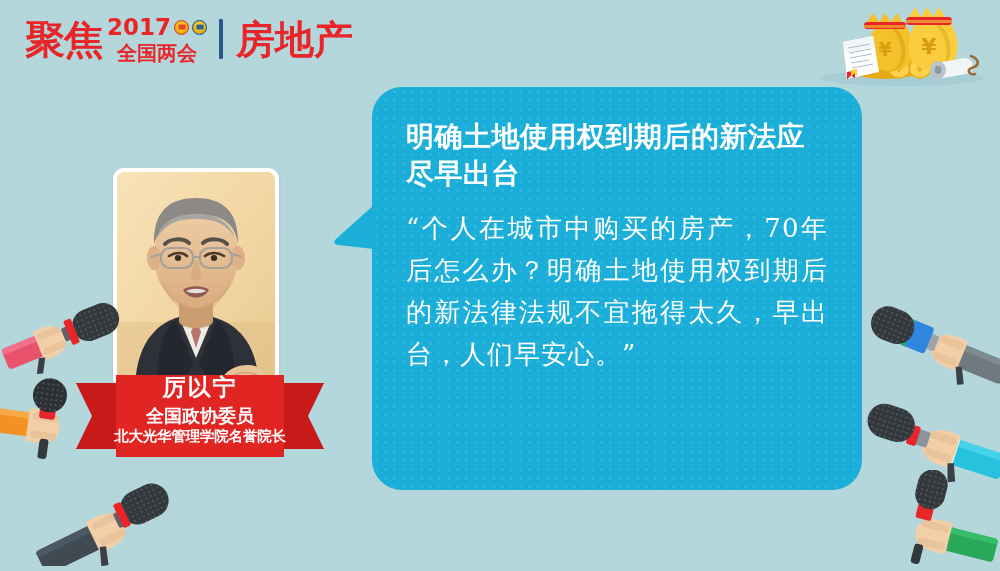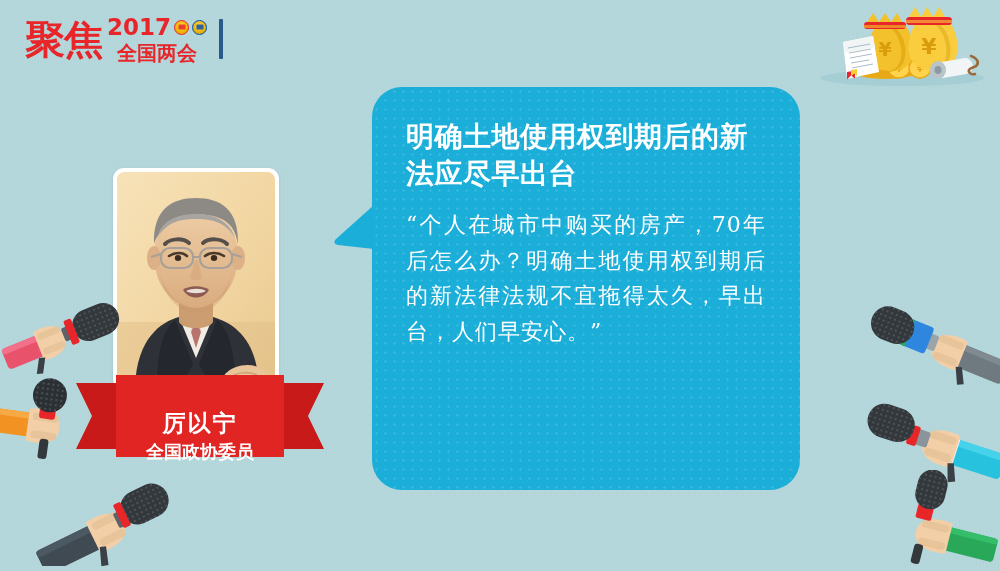--- a/index.html
+++ b/index.html
@@ -71,41 +71,41 @@
   }
   .logo-topic{
     font-size:39px;font-weight:bold;color:#e8262a;letter-spacing:0px;line-height:1;
   }
 
   
   #money-art{position:absolute;right:8px;top:-2px;width:185px;height:95px;}
 
   
   #speech-bubble{
-    position:absolute;left:372px;top:87px;width:428px;height:403px;
+    position:absolute;left:372px;top:87px;width:490px;height:403px;
     background:#1aaed8;border-radius:30px;
     box-sizing:border-box;
   }
   #bubble-dots{
     position:absolute;inset:0;border-radius:30px;
     background-image:radial-gradient(circle, rgba(255,255,255,.13) 1.1px, rgba(255,255,255,0) 1.2px);
     background-size:9px 9px;
     pointer-events:none;
   }
   #bubble-tail{
     position:absolute;left:-38px;top:118px;width:40px;height:62px;
   }
   #bubble-content{position:relative;padding:32px 34px 0 34px;}
   #bubble-title{
     color:#ffffff;font-size:28px;font-weight:bold;line-height:1.32;
     letter-spacing:.5px;margin:0 0 10px 0;
     font-family:"DejaVu Sans","Liberation Sans",sans-serif;
   }
   #bubble-quote{
-    color:#ffffff;font-size:22px;line-height:1.62;
+    color:#ffffff;font-size:26px;line-height:1.62;
     font-family:"DejaVu Serif","Liberation Serif",serif;
     letter-spacing:1px;margin:14px 0 0 0;
     text-align:justify;
   }
 
   
   #portrait-frame{
     position:absolute;left:113px;top:168px;width:166px;height:222px;
     background:#ffffff;border-radius:11px;padding:4px;box-sizing:border-box;
     box-shadow:0 1px 3px rgba(0,0,0,.10);
@@ -114,21 +114,21 @@
     width:100%;height:100%;border-radius:8px;overflow:hidden;position:relative;
     background:#f3d9a8;
   }
 
   
   #name-ribbon{
     position:absolute;left:76px;top:375px;width:248px;height:82px;
   }
   #ribbon-text{
     position:absolute;left:40px;top:0;width:168px;height:88px;
-    display:flex;flex-direction:column;align-items:center;justify-content:flex-end;
+    display:flex;flex-direction:column;align-items:center;justify-content:flex-start;
     color:#ffffff;text-align:center;
   }
   #ribbon-name{
     font-size:23px;font-weight:bold;letter-spacing:2px;line-height:1.12;
     margin-bottom:3px;
   }
   .ribbon-title{
     font-size:18px;font-weight:bold;letter-spacing:0px;line-height:1.3;
     white-space:nowrap;
   }
@@ -153,20 +153,21 @@
     <div class="logo-ju">聚焦</div>
     <div class="logo-mid">
       <div class="logo-mid-top">
         <span class="logo-year">2017</span>
         <span class="emblem e1"></span>
         <span class="emblem e2"></span>
       </div>
       <div class="logo-meeting">全国两会</div>
     </div>
     <div class="logo-divider"></div>
+    <div class="logo-topic">房地产</div>
   </div>
 
   <svg id="money-art" viewBox="0 0 185 95">
     <ellipse cx="95" cy="80" rx="82" ry="8" fill="#9bc6cf" opacity=".55"></ellipse>
 
     <g>
       <ellipse cx="78" cy="72" rx="36" ry="9" fill="#e8a917"></ellipse>
       <rect x="42" y="55" width="72" height="17" fill="#f2bb2a"></rect>
       <ellipse cx="78" cy="55" rx="36" ry="9" fill="#ffd34d"></ellipse>
       <ellipse cx="92" cy="70" rx="11" ry="10" fill="#ffd34d" stroke="#e8a917" stroke-width="1.4"></ellipse>
@@ -294,20 +295,21 @@
 
   <div id="name-ribbon">
     <svg viewBox="0 0 248 82" width="248" height="82" style="position:absolute;left:0;top:0;">
       <path d="M0 8 L42 8 L42 74 L0 74 L16 41 Z" fill="#c81a18"></path>
       <path d="M248 8 L206 8 L206 74 L248 74 L232 41 Z" fill="#c81a18"></path>
       <rect x="40" y="0" width="168" height="82" fill="#e02522"></rect>
     </svg>
     <div id="ribbon-text">
       <div id="ribbon-name">厉以宁</div>
       <div class="ribbon-title t1">全国政协委员</div>
+      <div class="ribbon-title t2">北大光华管理学院名誉院长</div>
     </div>
   </div>
 
   <svg class="mic-art" id="mic-l1" width="135" height="86" viewBox="0 0 135 86">
     <g transform="rotate(-22 67 43)">
       <rect x="6" y="34" width="40" height="22" rx="4" fill="#e8536b"></rect>
       <rect x="6" y="34" width="40" height="6" rx="3" fill="#f2708a"></rect>
       <path d="M42 30 C58 27 70 32 70 45 C70 58 58 63 42 60 Z" fill="#f3cfa8"></path>
       <rect x="44" y="33" width="24" height="7" rx="3.5" fill="#e8c49b"></rect>
       <rect x="44" y="41" width="24" height="7" rx="3.5" fill="#f3cfa8"></rect>

